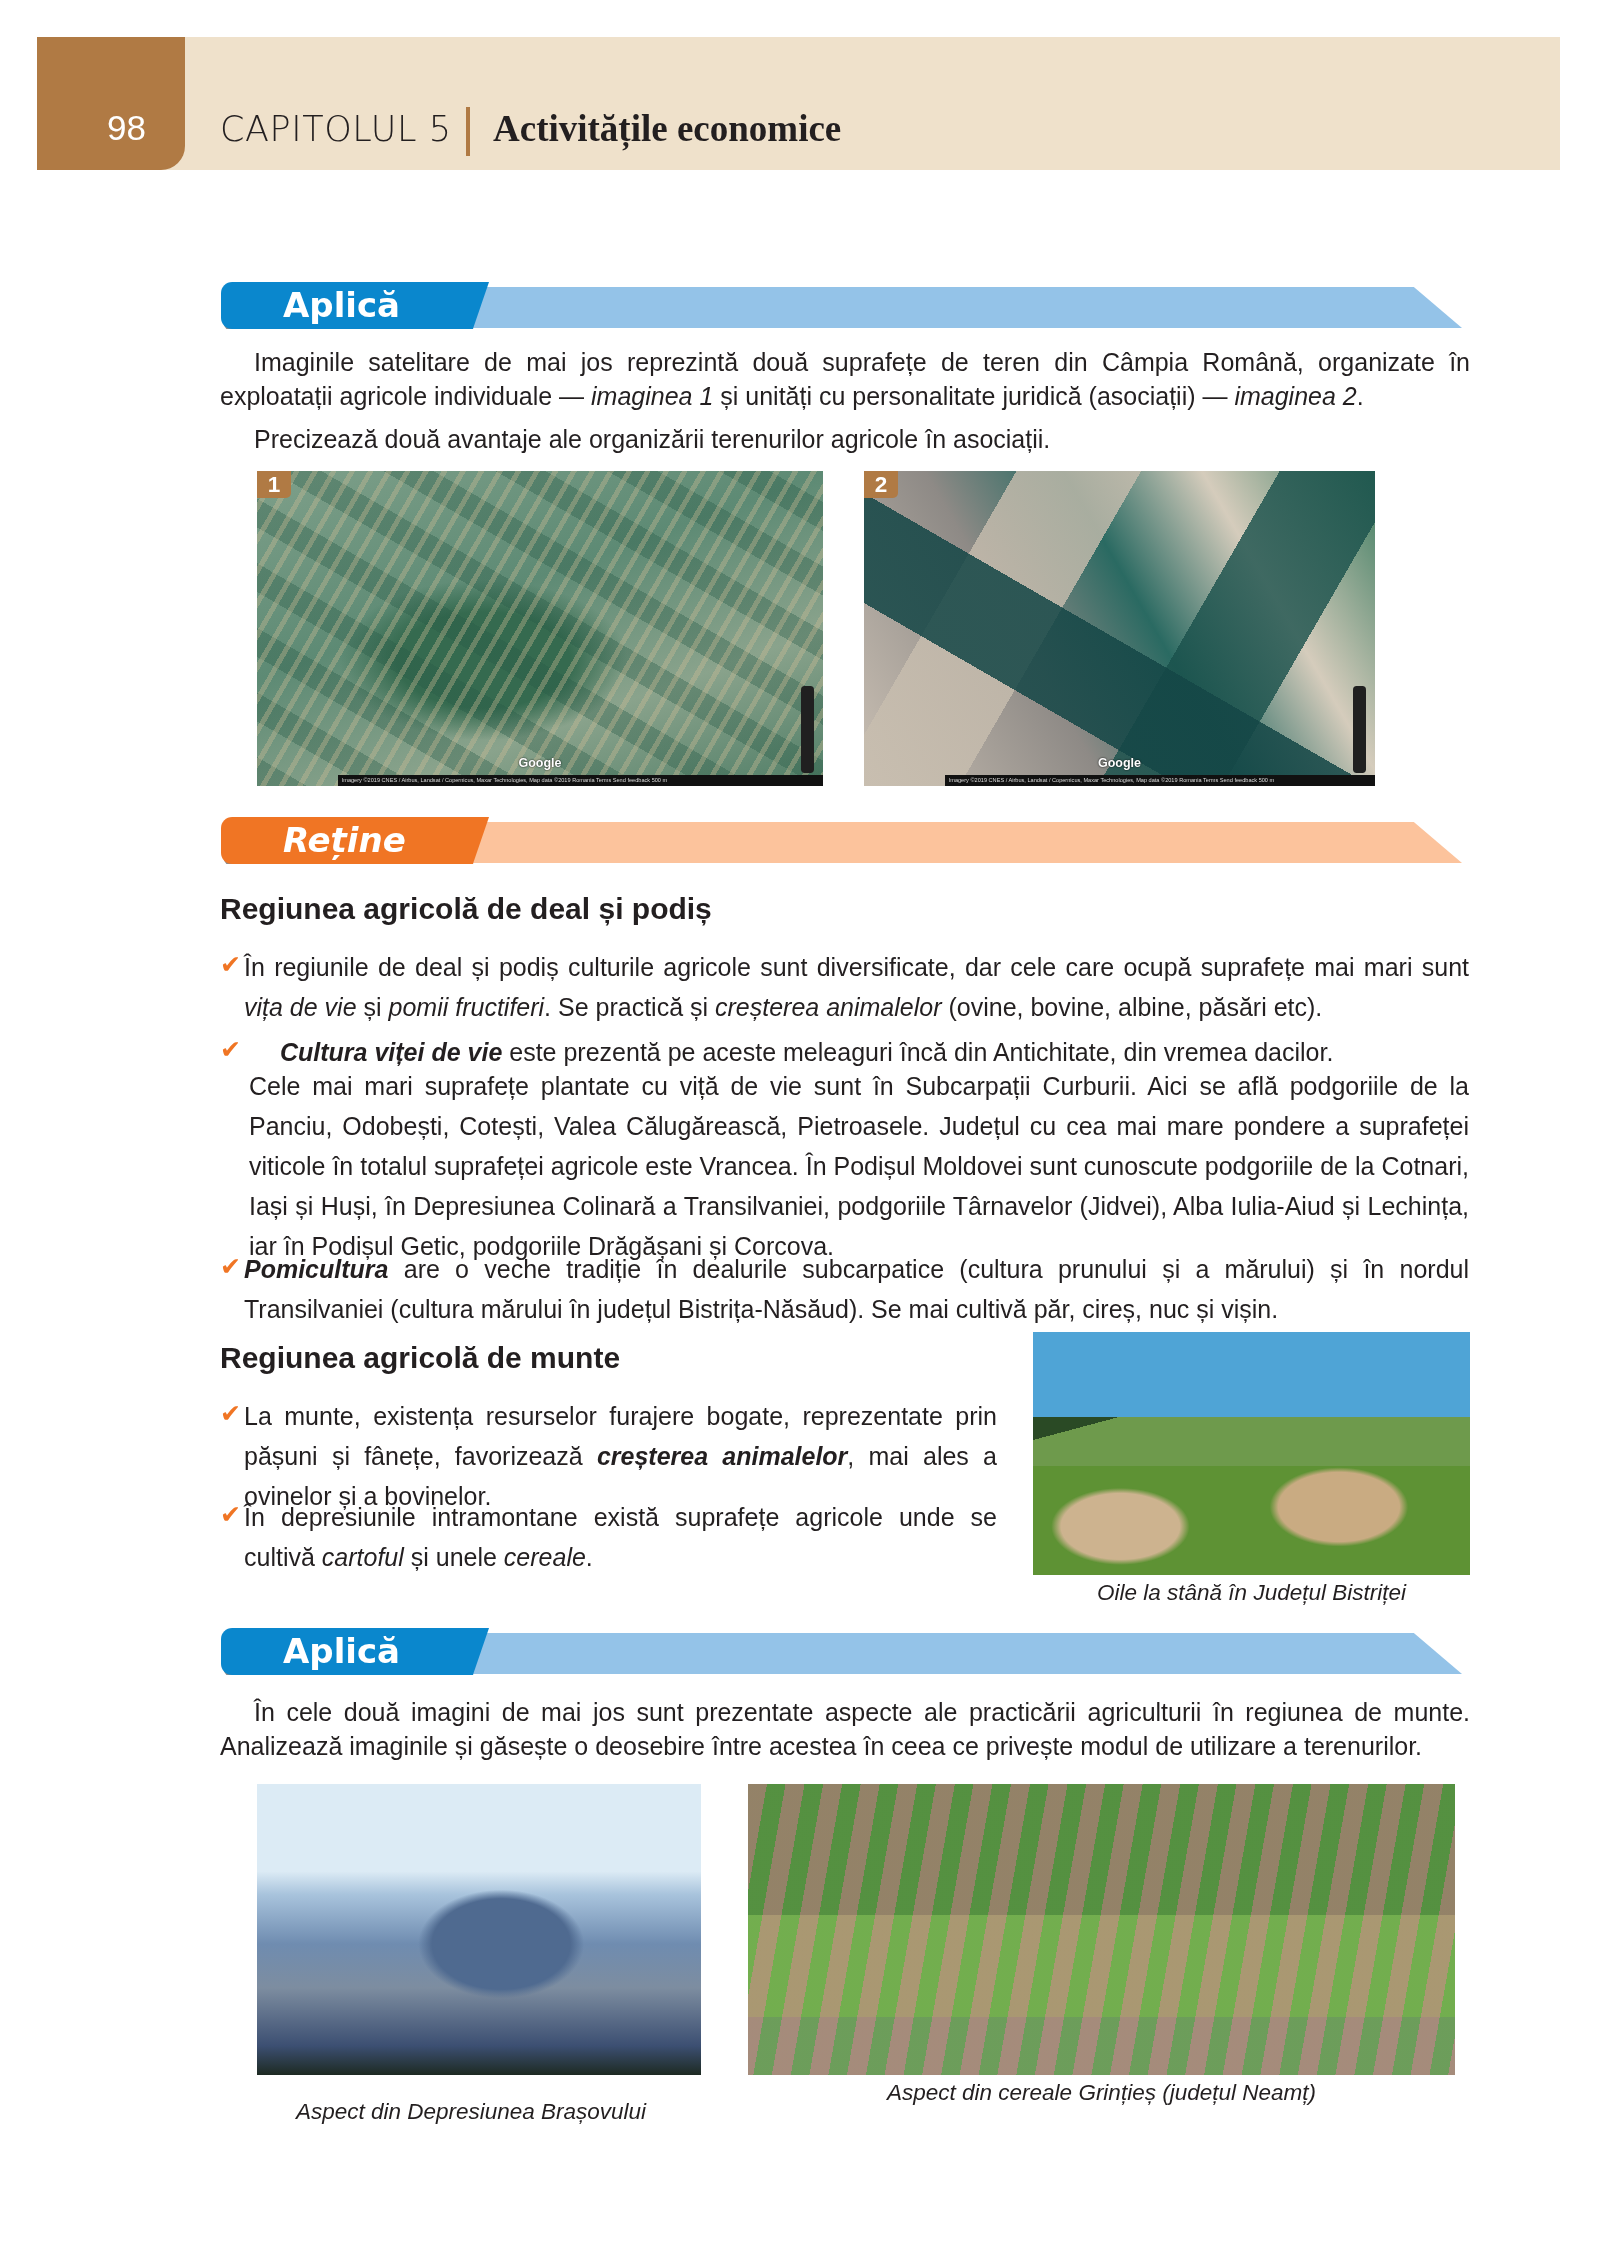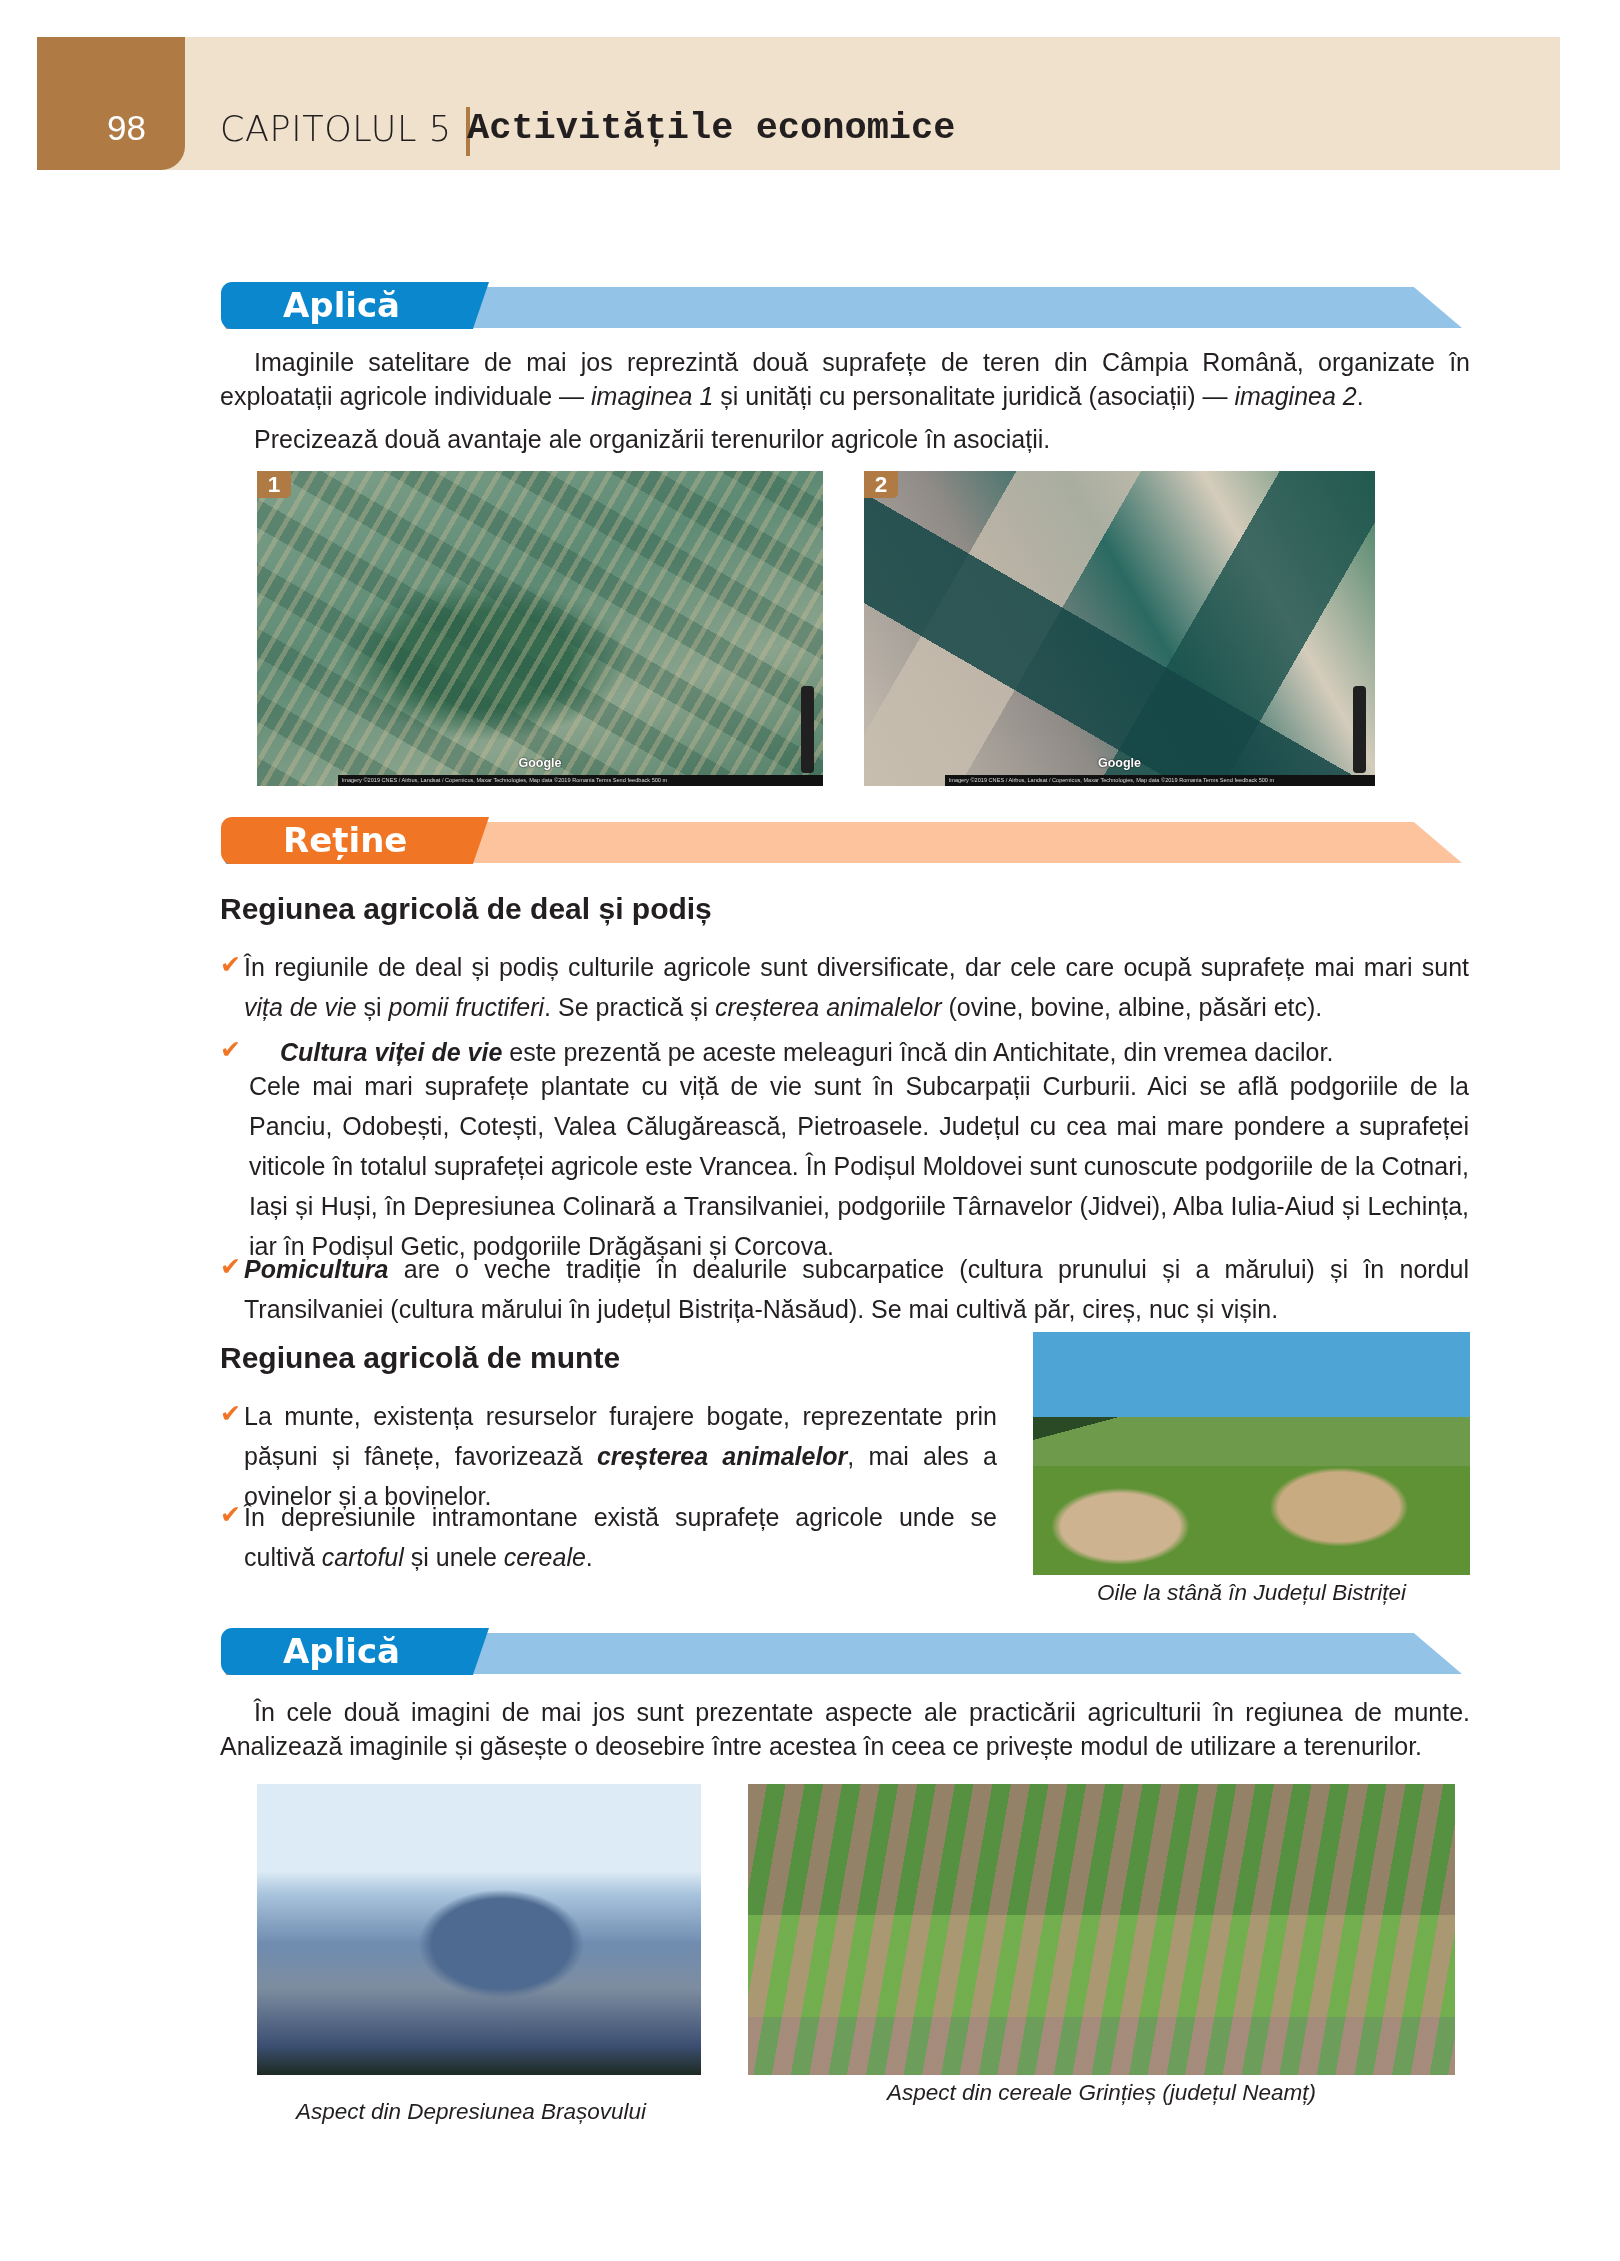--- a/index.html
+++ b/index.html
@@ -9,22 +9,22 @@
 
   
   .hdr { left: 37px; top: 37px; width: 1523px; height: 133px; background: #efe1cb; }
   .hdr-page { left: 37px; top: 37px; width: 148px; height: 133px; background: #b07a44;
               border-bottom-right-radius: 24px; }
   .hdr-num { left: 37px; top: 106px; width: 148px; text-align: center; color: #fff;
              font-size: 35px; line-height: 44px; padding-left: 31px; box-sizing: border-box; }
   .hdr-cap { left: 220px; top: 107px; font-size: 35px; line-height: 44px; color: #231f20;
              letter-spacing: 0.6px; font-family: "DejaVu Sans", sans-serif; font-weight: 300; }
   .hdr-bar { left: 466px; top: 107px; width: 3.7px; height: 49px; background: #b07a44; }
-  .hdr-title { left: 467px; top: 105px; font-size: 37px; line-height: 47px; font-weight: 700;
-               font-family: Liberation Mono, monospace; }
+  .hdr-title { left: 493px; top: 105px; font-size: 37px; line-height: 47px; font-weight: 700;
+               font-family: Liberation Serif, serif; }
 
   
   .banner { position: absolute; left: 221px; width: 1250px; height: 53px; }
   .banner .strip { position: absolute; left: 37px; top: 5px; width: 1204px; height: 41px;
                    clip-path: polygon(0 0, 96% 0, 100% 100%, 0 100%); }
   .banner .tab { position: absolute; left: 0; top: 0; width: 268px; height: 47px;
                  border-radius: 11.2px 0 0 11.2px; box-shadow: 2.5px 3.7px 0 #8c8c8c;
                  clip-path: polygon(0 0, 100% 0, 94% 100%, 0 100%); }
   .banner .label { position: absolute; left: 62px; top: 1.2px; color: #fff; font-size: 34px;
                    line-height: 45px; font-weight: 700; font-family: "DejaVu Sans", sans-serif;
@@ -106,21 +106,21 @@
   <div class="gmap-attr">Imagery ©2019 CNES / Airbus, Landsat / Copernicus, Maxar Technologies, Map data ©2019   Romania   Terms   Send feedback   500 m</div>
 </div>
 <div class="img sat2" style="left:864px; top:471px; width:511px; height:315px;">
   <div class="tag">2</div>
   <div class="gmap-ctrl"></div>
   <div class="gmap-peg"></div>
   <div class="gmap-google">Google</div>
   <div class="gmap-attr">Imagery ©2019 CNES / Airbus, Landsat / Copernicus, Maxar Technologies, Map data ©2019   Romania   Terms   Send feedback   500 m</div>
 </div>
 
-<div class="banner orange" style="top:817px;">
+<div class="banner orange" style="top:817px;font-style:italic;">
   <div class="strip"></div>
   <div class="tab"></div>
   <div class="label">Reține</div>
 </div>
 
 <div class="h" style="left:220px; top:892px;">Regiunea agricolă de deal și podiș</div>
 
 <div class="check" style="left:220px; top:947px;">✔</div>
 <div class="bul" style="left:244px; top:947px; width:1225px;"><span>În regiunile de deal și podiș culturile agricole sunt diversificate, dar cele care ocupă suprafețe mai mari sunt </span><i>vița de vie</i><span> și </span><i>pomii fructiferi</i><span>. Se practică și </span><i>creșterea animalelor</i><span> (ovine, bovine, albine, păsări etc).</span></div>
 

